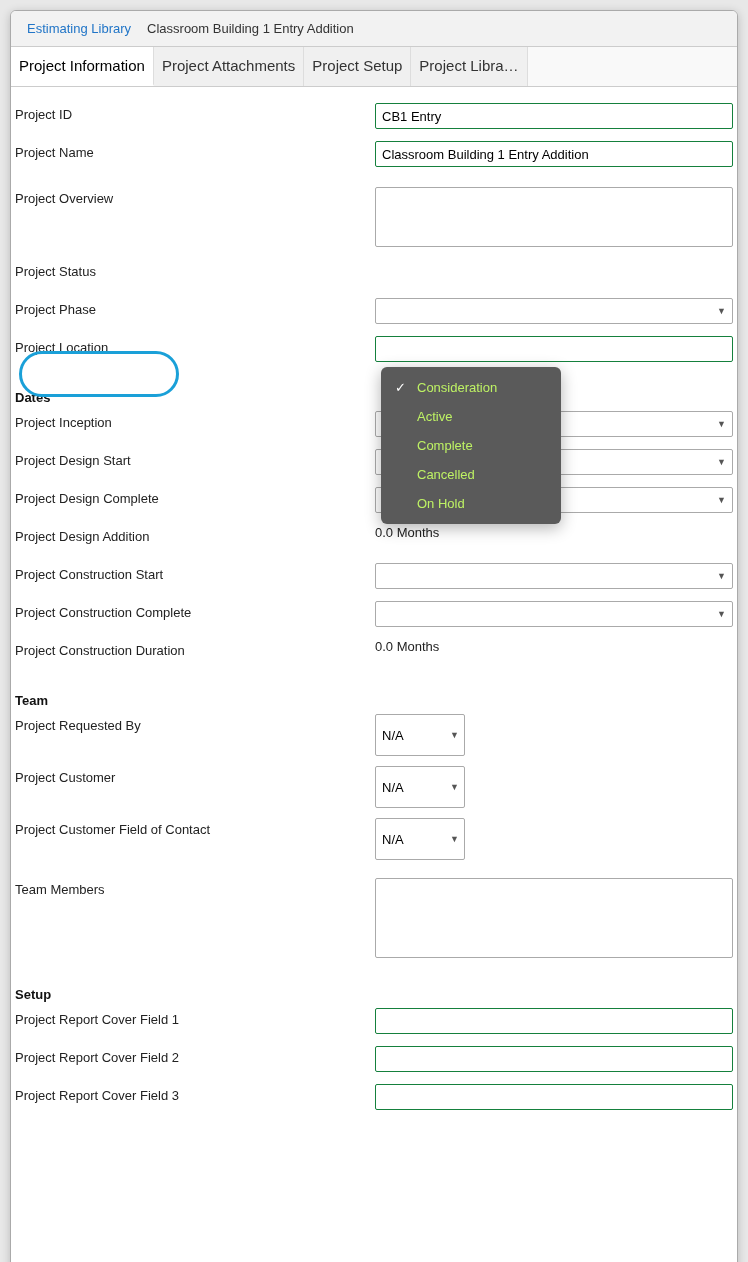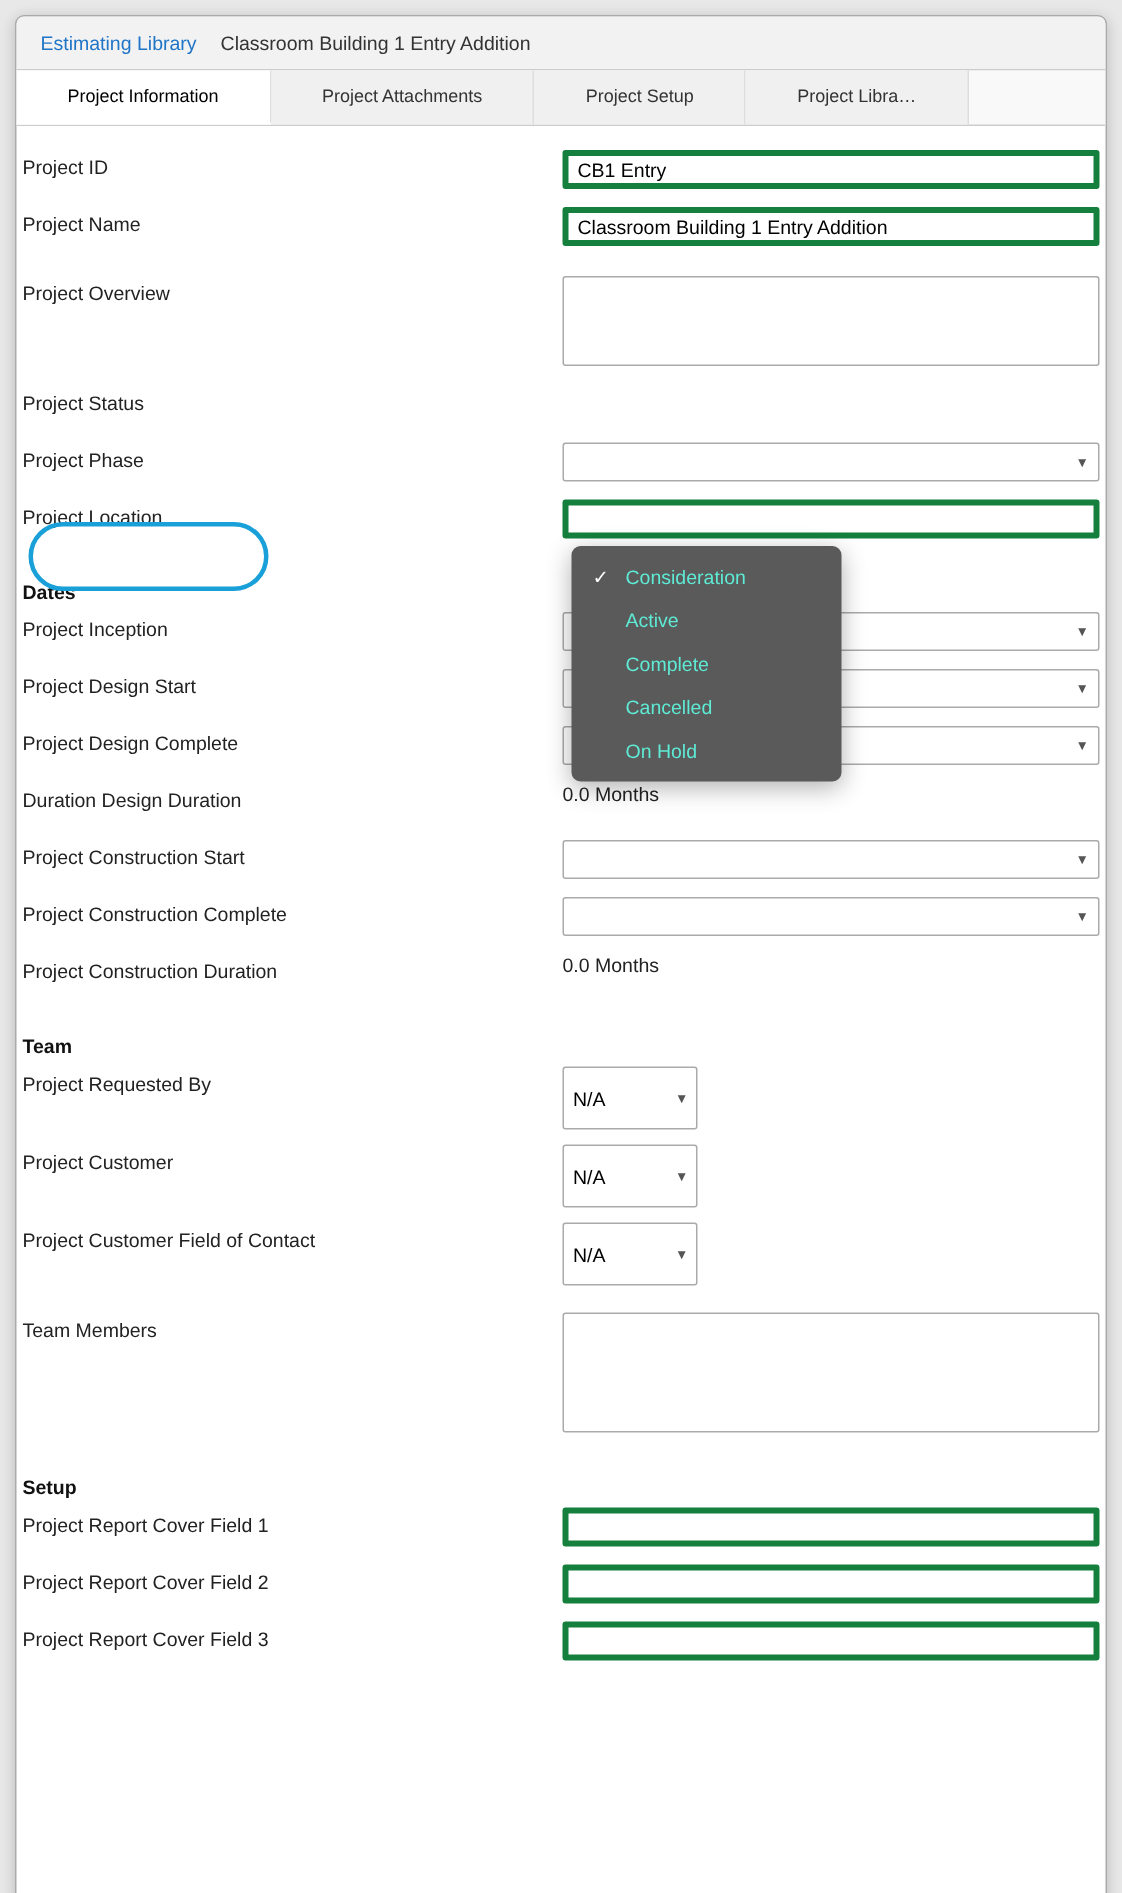--- a/index.html
+++ b/index.html
@@ -39,22 +39,22 @@
     .title-bar-text {
       color: #333;
       font-size: 13px;
     }
     .tabs {
       display: flex;
       border-bottom: 1px solid #ccc;
       background: #f9f9f9;
     }
     .tab {
-      padding: 10px 34px;
-      font-size: 12px;
+      padding: 10px 8px;
+      font-size: 15px;
       color: #333;
       cursor: pointer;
       border-right: 1px solid #ddd;
       background: #f0f0f0;
       white-space: nowrap;
     }
     .tab.active {
       background: #ffffff;
       border-bottom: 2px solid #ffffff;
       font-weight: 500;
@@ -76,21 +76,21 @@
       font-size: 13px;
       color: #222;
       padding-top: 4px;
       flex-shrink: 0;
     }
     .form-value {
       flex: 1;
     }
     .text-input {
       width: 100%;
-      border: 4px solid #15803d;
+      border: 1px solid #15803d;
       padding: 3px 6px;
       font-size: 13px;
       height: 26px;
       background: #fff;
       border-radius: 2px;
     }
     .textarea-input {
       width: 100%;
       border: 1px solid #aaa;
       padding: 3px 6px;
@@ -177,21 +177,21 @@
       padding: 6px 0;
       z-index: 100;
       min-width: 180px;
       left: 370px;
       top: 280px;
       box-shadow: 0 4px 16px rgba(0,0,0,0.3);
     }
     .dropdown-item {
       padding: 7px 20px 7px 36px;
       font-size: 13px;
-      color: #5eead4;
+      color: #bef264;
       cursor: pointer;
       position: relative;
       white-space: nowrap;
     }
     .dropdown-item.checked::before {
       content: '✓';
       position: absolute;
       left: 14px;
       color: #ffffff;
       font-size: 13px;
@@ -308,21 +308,21 @@
       <div class="form-value">
         <div class="select-wrapper">
           <select class="select-input">
             <option></option>
           </select>
         </div>
       </div>
     </div>
 
     <div class="form-row">
-      <div class="form-label">Duration Design Duration</div>
+      <div class="form-label">Project Design Addition</div>
       <div class="form-value">
         <span class="static-value">0.0 Months</span>
       </div>
     </div>
 
     <div class="form-row">
       <div class="form-label">Project Construction Start</div>
       <div class="form-value">
         <div class="select-wrapper">
           <select class="select-input">

